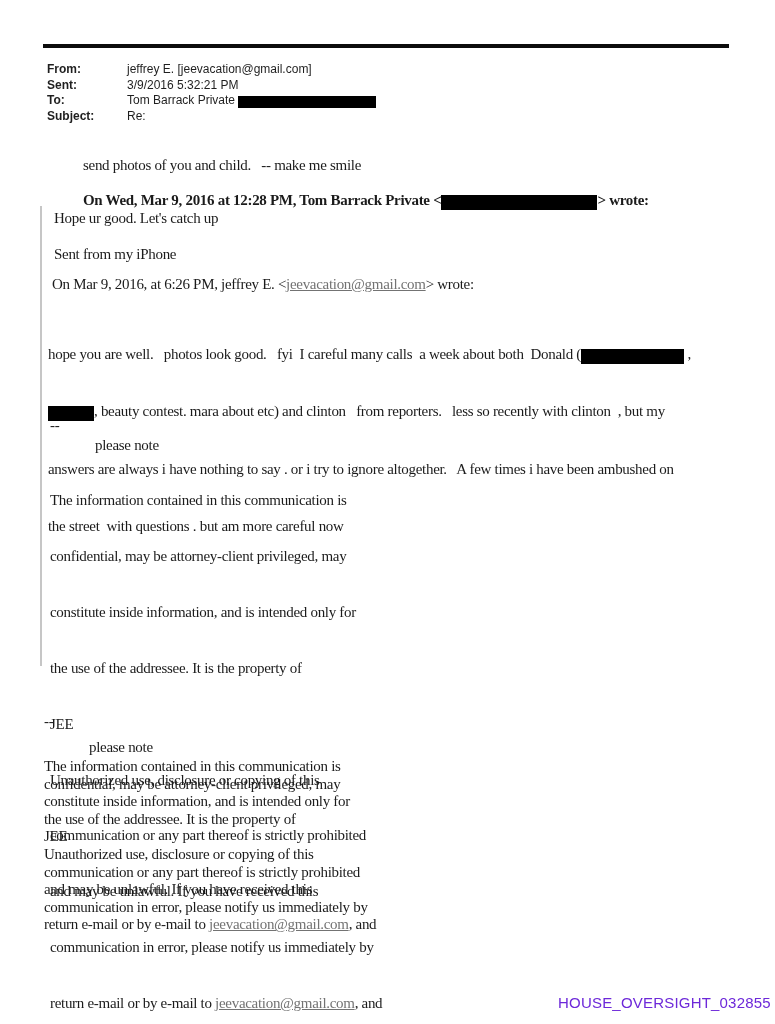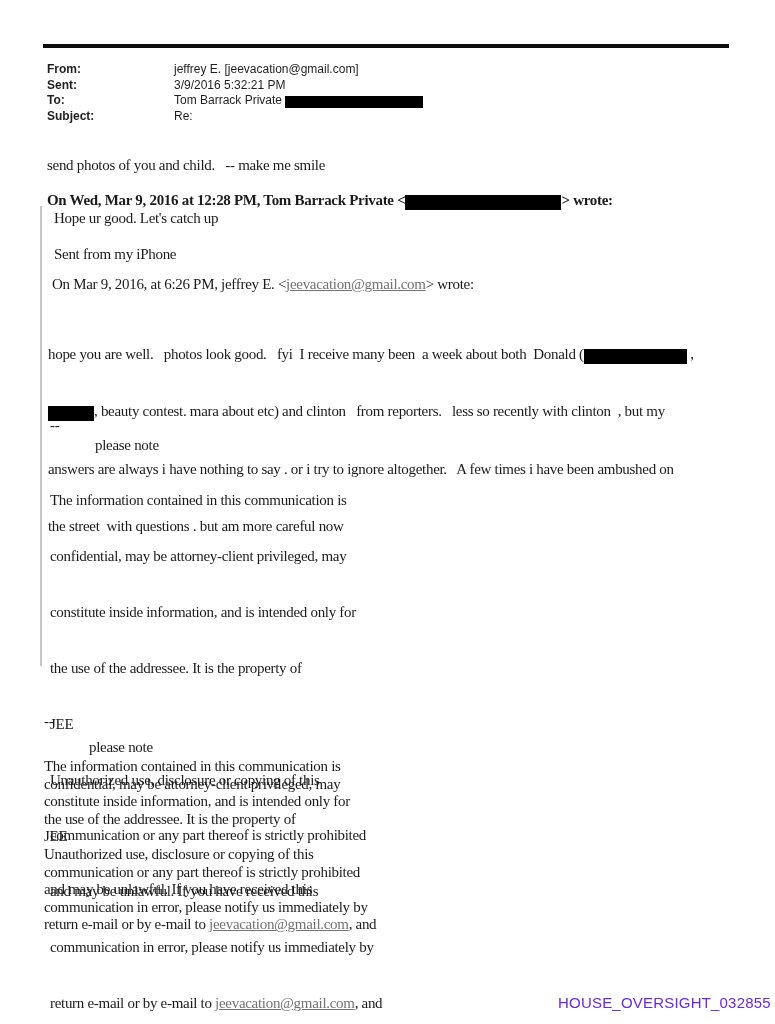--- a/index.html
+++ b/index.html
@@ -18,30 +18,31 @@
     position: absolute; left: 43px; top: 44px;
     width: 686px; height: 4px; background: #0c0c0c;
   }
 
   
   .mail-header {
     position: absolute; left: 47px; top: 62px;
     font-family: "Liberation Sans", sans-serif;
     font-size: 12px; line-height: 15.5px; color: #1f1f1f;
   }
-  .hdr-row { display: flex; white-space: pre; gap: 47px; }
+  .hdr-row { display: flex; white-space: pre; }
   .hdr-label { width: 80px; font-weight: bold; }
   .hdr-value { white-space: pre; }
 
   
   .serif-line {
     position: absolute;
     font-size: 15px; line-height: 19px;
     letter-spacing: -0.3px;
     white-space: pre;
+    margin-left: 36px;
   }
 
   
   .redaction {
     display: inline-block; background: #000000;
     vertical-align: text-bottom;
   }
   .bar-to    { width: 138px; height: 12px; transform: translateY(1px); }
   .bar-wed   { width: 156px; height: 15px; transform: translateY(2px); }
   .bar-don   { width: 103px; height: 15px; transform: translateY(2px); }
@@ -110,21 +111,21 @@
   <div class="serif-line" style="left:47px; top:156px;">send photos of you and child.   -- make me smile</div>
 
   <div class="serif-line" style="left:47px; top:191px;font-weight:bold;"><span>On Wed, Mar 9, 2016 at 12:28 PM, Tom Barrack Private &lt;</span><span class="redaction bar-wed"></span><span>&gt; wrote:</span></div>
 
   <div class="quote-block">
     <div class="q-abs" style="left:12px; top:3px;">Hope ur good. Let's catch up</div>
     <div class="q-abs" style="left:12px; top:39px;">Sent from my iPhone</div>
     <div class="q-abs" style="left:10px; top:69px;"><span>On Mar 9, 2016, at 6:26 PM, jeffrey E. &lt;</span><a class="mail-link">jeevacation@gmail.com</a><span>&gt; wrote:</span></div>
 
     <div class="q-abs" style="left:6px; top:101px;">
-      <div class="para-line"><span>hope you are well.   photos look good.   fyi  I receive many been  a week about both  Donald (</span><span class="redaction bar-don"></span><span> ,</span></div>
+      <div class="para-line"><span>hope you are well.   photos look good.   fyi  I careful many calls  a week about both  Donald (</span><span class="redaction bar-don"></span><span> ,</span></div>
       <div class="para-line"><span class="redaction bar-name"></span><span>, beauty contest. mara about etc) and clinton   from reporters.   less so recently with clinton  , but my</span></div>
       <div class="para-line">answers are always i have nothing to say . or i try to ignore altogether.   A few times i have been ambushed on</div>
       <div class="para-line">the street  with questions . but am more careful now</div>
     </div>
 
     <div class="q-abs" style="left:8px; top:210px;">--</div>
     <div class="q-abs note-indent" style="left:8px; top:230px;">please note</div>
     <div class="q-abs sig-lines" style="left:8px; top:248px;">
       <div class="sl">The information contained in this communication is</div>
       <div class="sl">confidential, may be attorney-client privileged, may</div>

